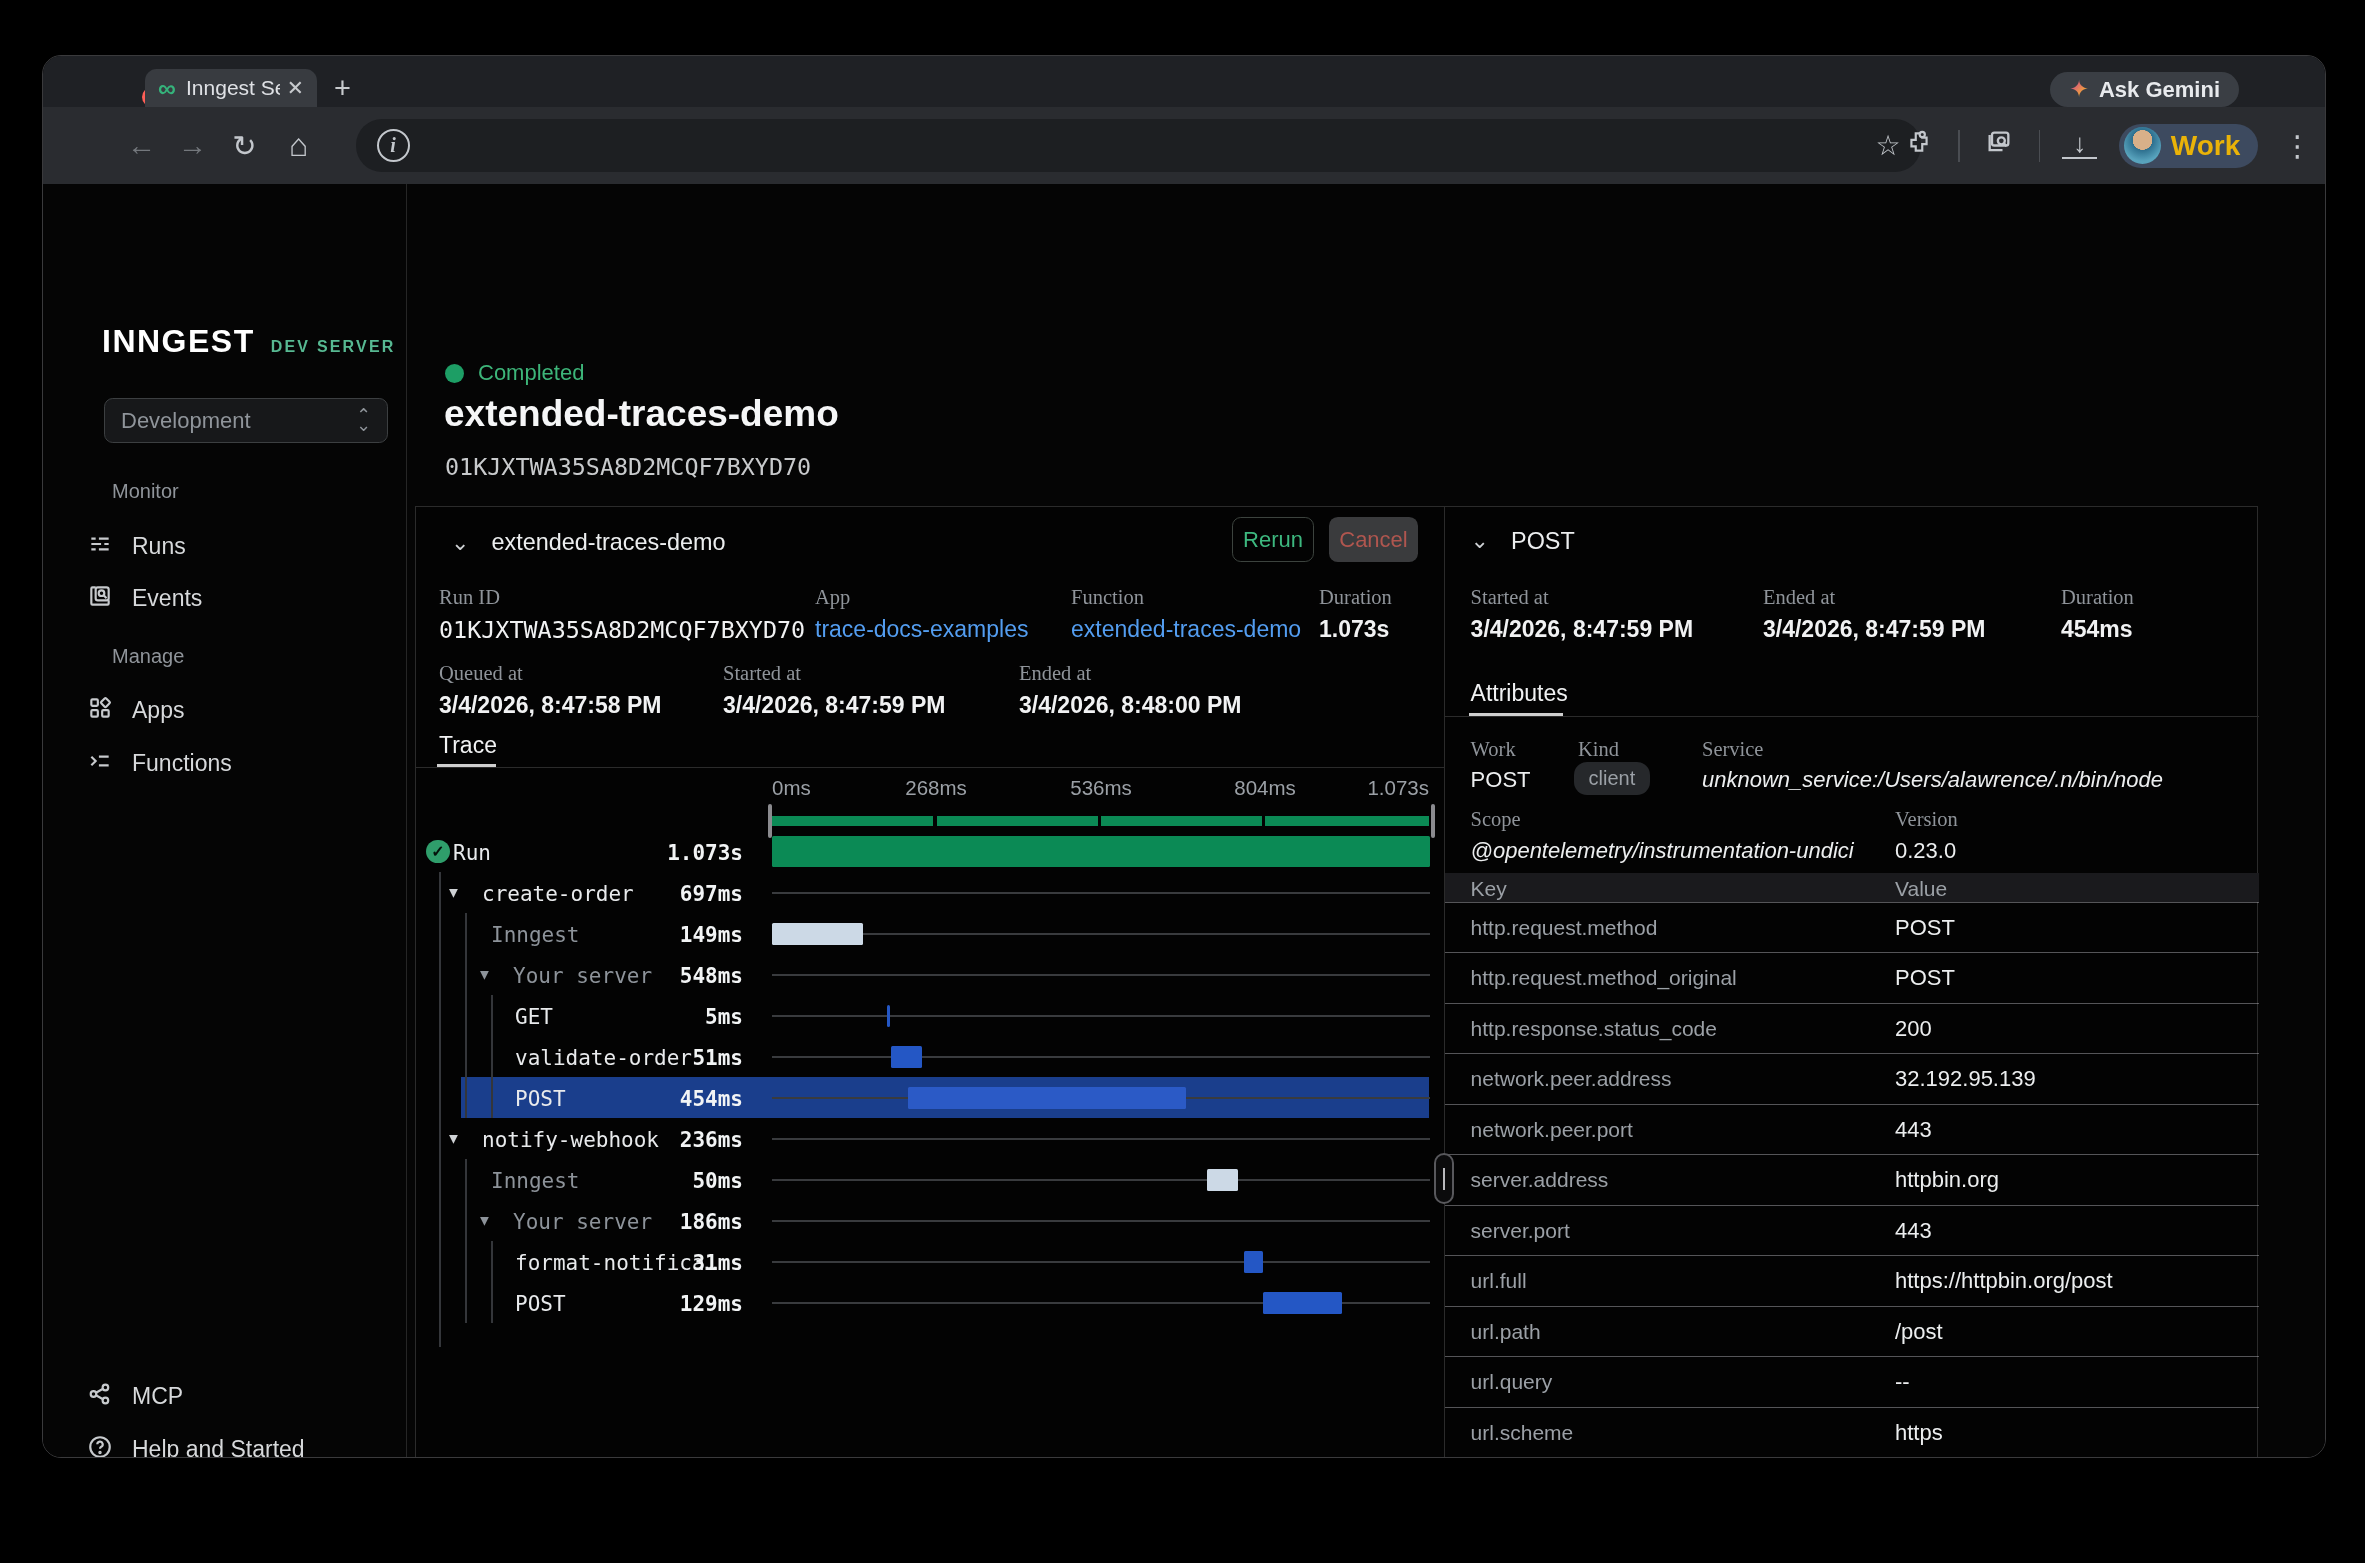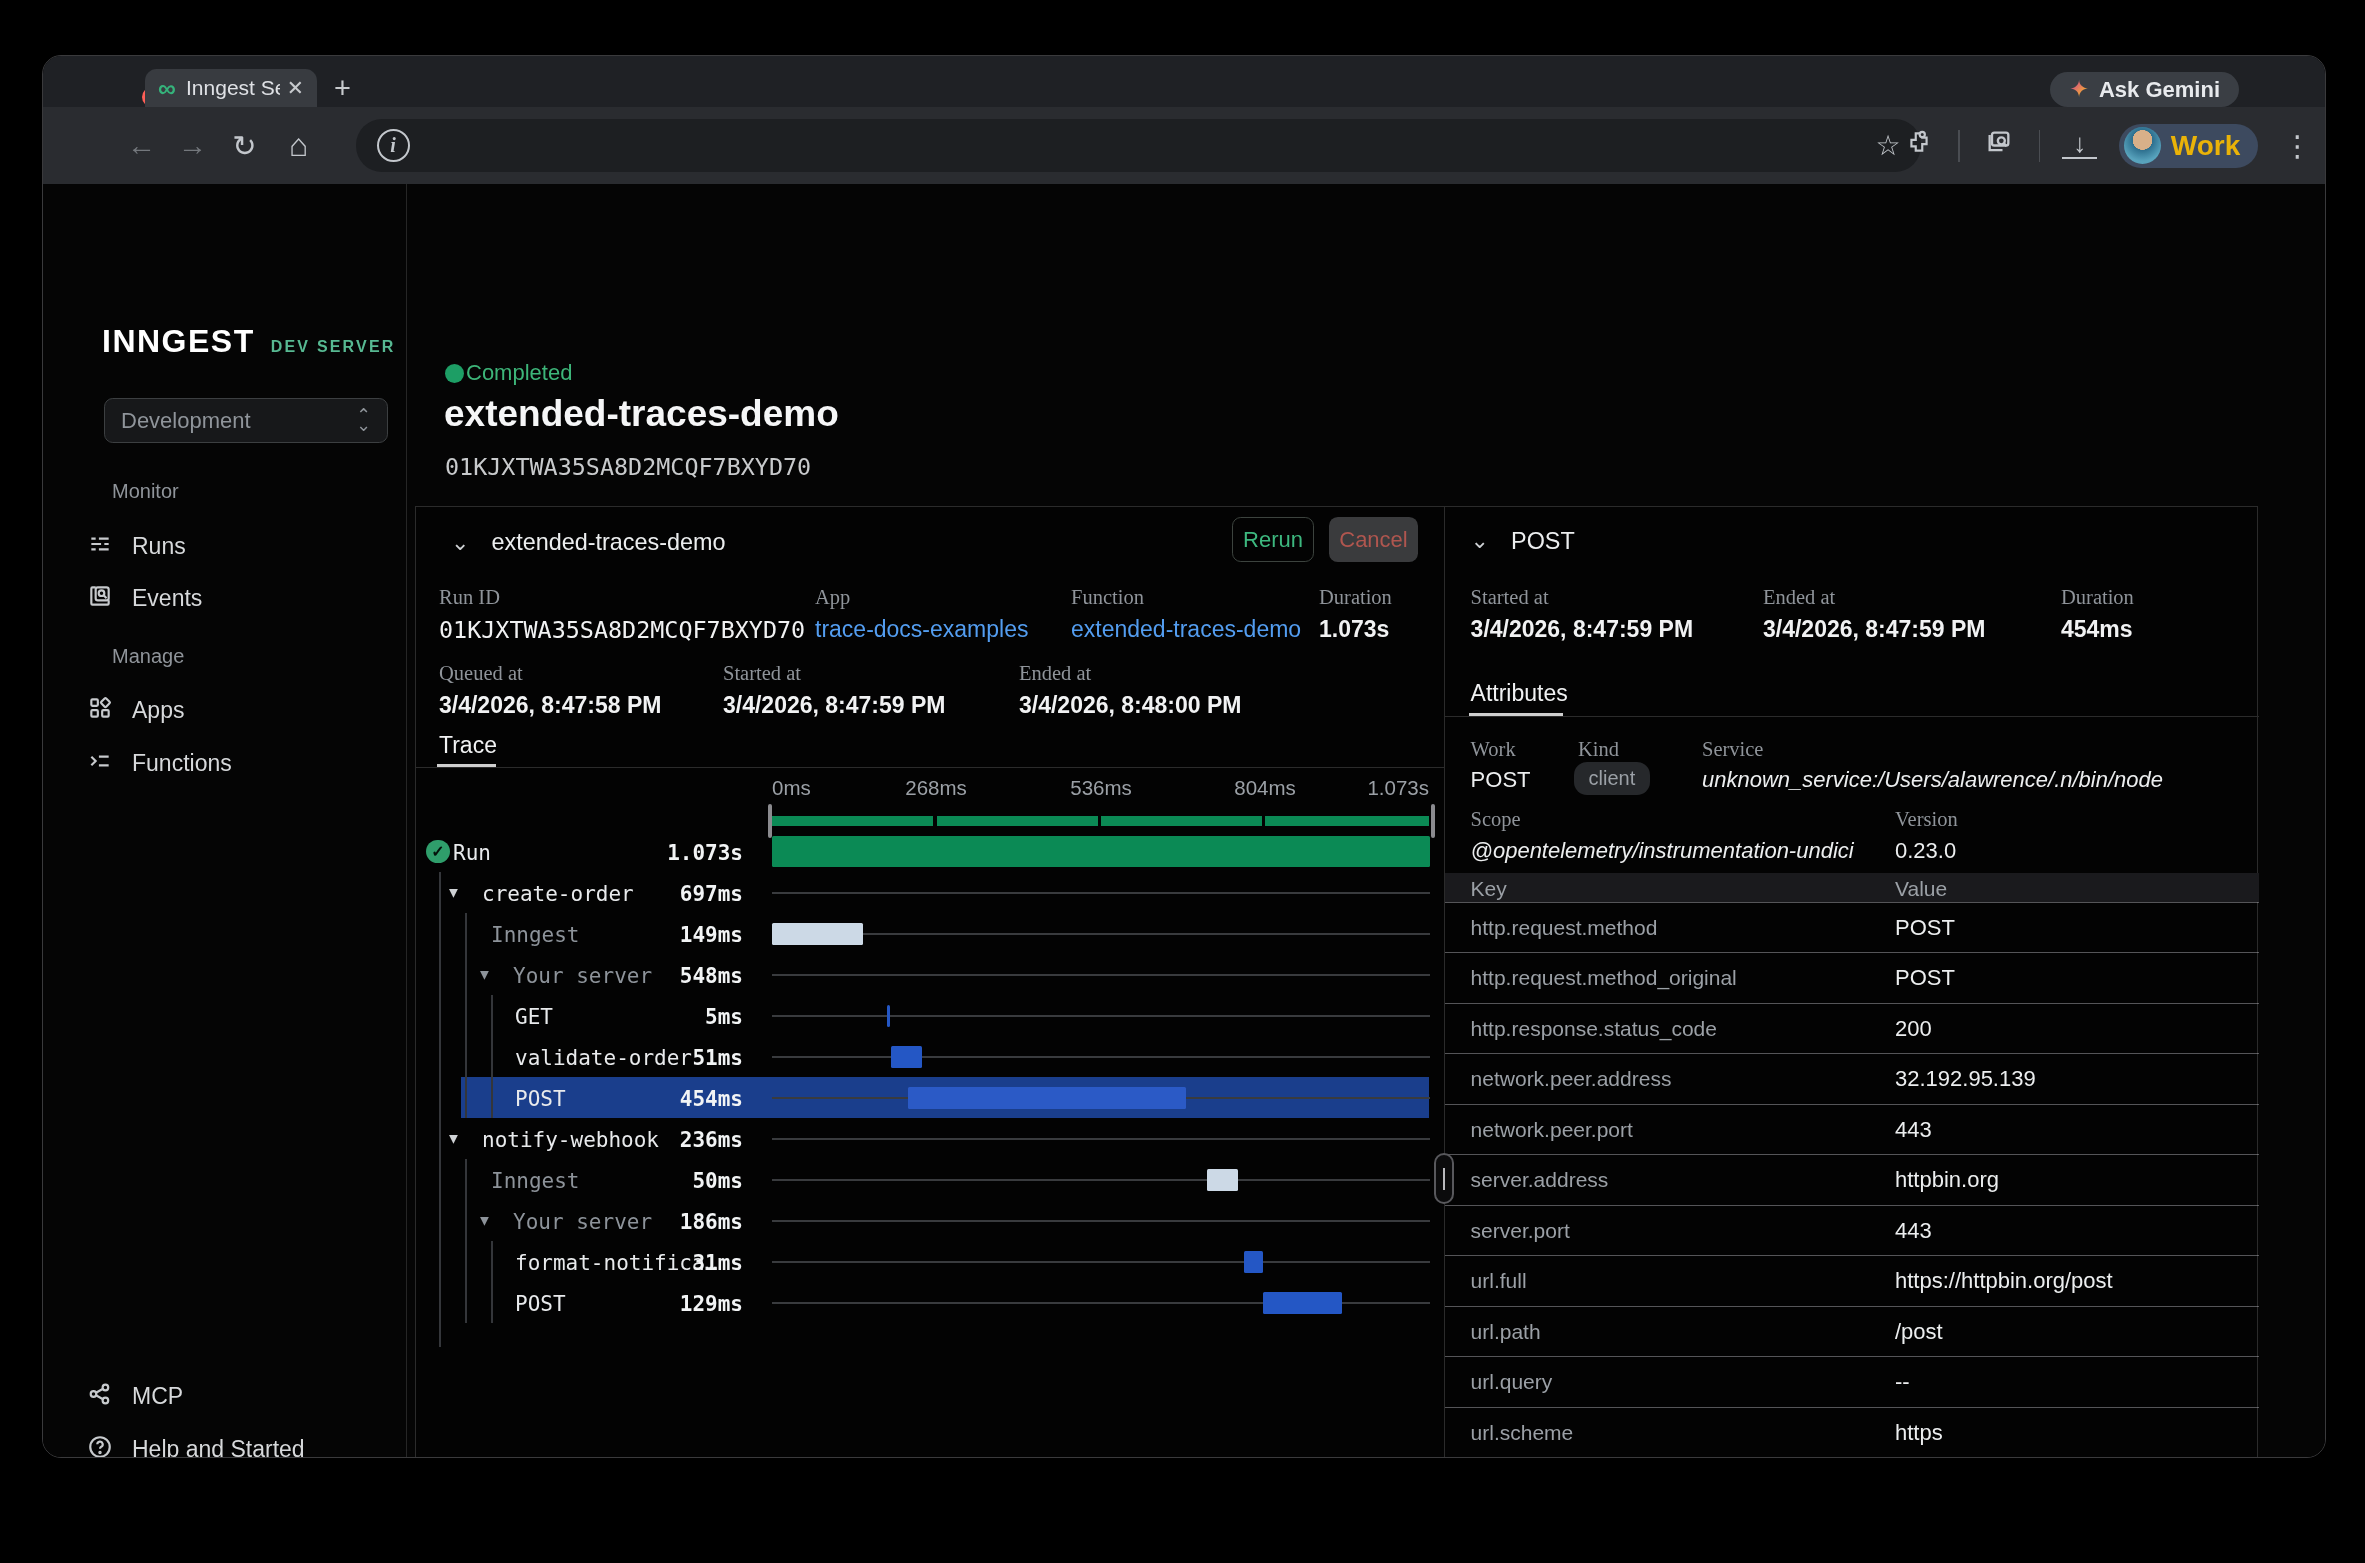--- a/index.html
+++ b/index.html
@@ -48,21 +48,21 @@
   .logo-badge{font-size:16px;font-weight:bold;letter-spacing:2.2px;color:#57b992;}
   .env-select{position:absolute;left:61px;top:214px;width:284px;height:45px;background:#17181a;
        border:1.5px solid #3c3f41;border-radius:8.8px;display:flex;align-items:center;
        padding:0 16px;box-sizing:border-box;color:#8f949a;font-size:22px;}
   .env-chev{margin-left:auto;color:#8f949a;font-size:17.6px;line-height:0.55;text-align:center;}
   .side-label{position:absolute;left:69px;font-size:20px;color:#8f949a;}
   .side-item{position:absolute;left:44px;width:293px;height:41px;display:flex;align-items:center;
        gap:19px;color:#d7d9db;font-size:23px;border-radius:7.3px;}
   .side-item svg{flex:none;}
   
-  .status-row{position:absolute;left:402px;top:176px;display:flex;align-items:center;gap:2px;}
+  .status-row{position:absolute;left:402px;top:176px;display:flex;align-items:center;gap:14px;}
   .status-dot{width:19px;height:19px;border-radius:50%;background:#1d9e65;}
   .status-text{font-size:22px;color:#3db579;}
   .run-title{position:absolute;left:401px;top:209px;font-size:37px;font-weight:bold;color:#f5f6f7;}
   .run-id{position:absolute;left:402px;top:269px;font-size:23.4px;color:#c8cacc;
           font-family:"DejaVu Sans Mono",monospace;}
   
   .card{position:absolute;left:372px;top:322px;width:1843px;height:1062px;border:0.7px solid #2b2b2b;
         box-sizing:border-box;background:#030303;}
   .tracepane{position:absolute;left:0;top:0;width:1028px;height:100%;}
   .spanpane{position:absolute;left:1028px;top:0;width:815px;height:100%;border-left:0.7px solid #2b2b2b;box-sizing:border-box;}

